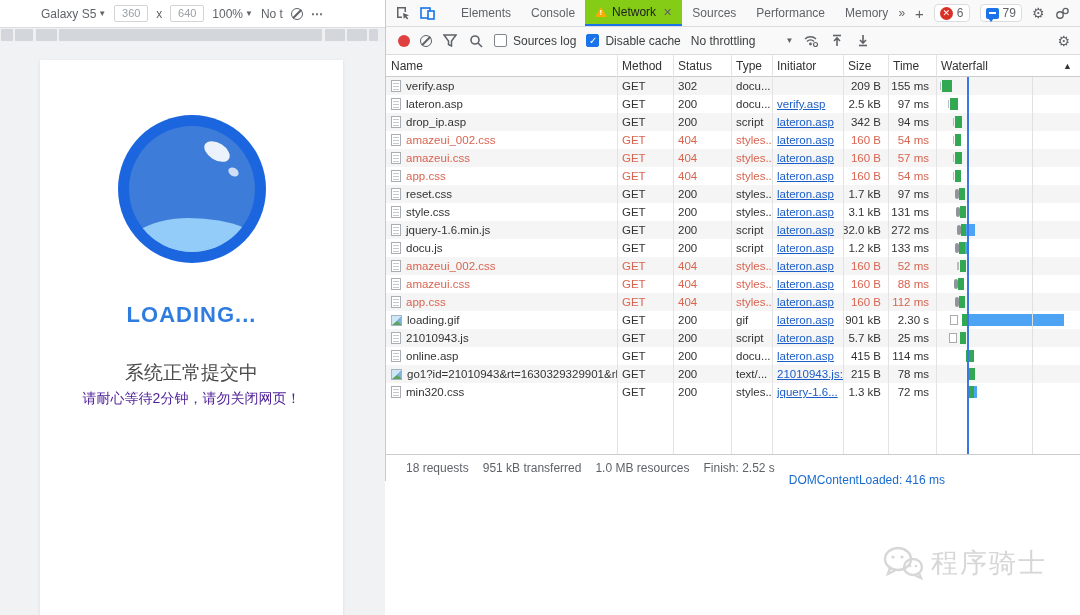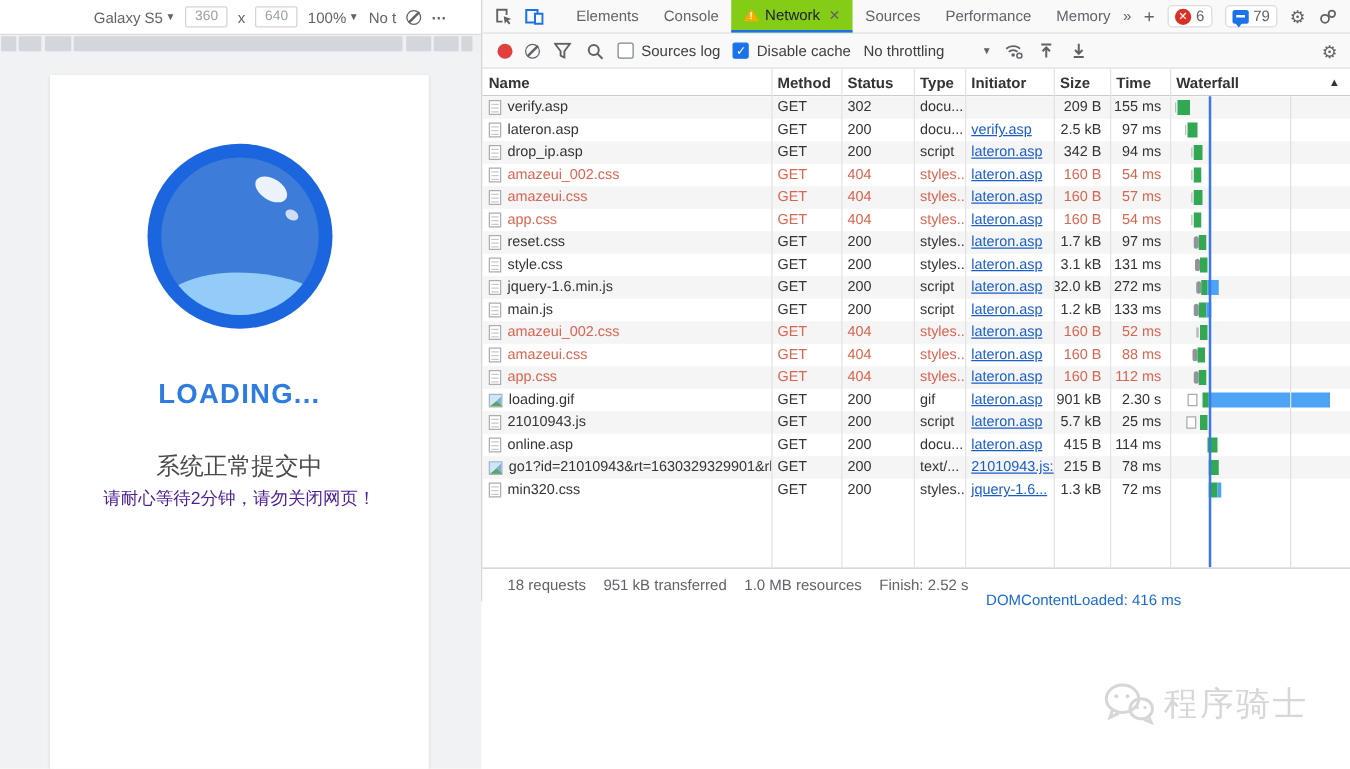--- a/index.html
+++ b/index.html
@@ -1,21 +1,21 @@
 <!DOCTYPE html>
 <html><head>
 <meta charset="utf-8">
 <style>
   * { margin:0; padding:0; box-sizing:border-box; }
   html,body { width:1080px; height:615px; font-family:"Liberation Sans", sans-serif; background:#fff; overflow:hidden; }
   .app { position:relative; width:1080px; height:615px; font-size:12px; color:#333; }
 
   
   .left-panel { position:absolute; left:0; top:0; width:385px; height:615px; background:#f1f2f3; }
-  .dev-toolbar { position:absolute; left:0; top:0; width:100%; height:28px; background:#fff; border-bottom:1px solid #dadce0; display:flex; align-items:center; gap:8px; padding-left:75px; color:#5f6368; }
+  .dev-toolbar { position:absolute; left:0; top:0; width:100%; height:28px; background:#fff; border-bottom:1px solid #dadce0; display:flex; align-items:center; gap:8px; padding-left:41px; color:#5f6368; }
   .dim-input { width:34px; height:17px; border:1px solid #d5d5d5; border-radius:2px; background:#fff; color:#9aa0a6; text-align:center; font-size:11px; line-height:15px; }
   .dd-caret { font-size:8px; color:#5f6368; margin-left:2px; }
   .toolbar-item { display:flex; align-items:center; cursor:default; }
   .no-throttle-glyph { width:12px; height:12px; border:1.5px solid #5f6368; border-radius:50%; position:relative; }
   .no-throttle-glyph::after { content:""; position:absolute; left:-1px; top:4px; width:12px; height:1.5px; background:#5f6368; transform:rotate(-45deg); }
   .dots-h { color:#5f6368; letter-spacing:1px; font-weight:bold; }
   .media-bar { position:absolute; left:0; top:28px; width:385px; height:14px; background:#eef0f2; }
   .media-seg { position:absolute; top:1px; height:12px; background:#d3d7db; border-radius:1px; }
   .viewport { position:absolute; left:0; top:42px; width:385px; height:573px; background:#f1f2f3; }
   .screen { position:absolute; left:40px; top:18px; width:303px; height:614px; background:#fff; box-shadow:0 1px 3px rgba(0,0,0,.10);padding-left:44px; }
@@ -53,21 +53,21 @@
   .clear-glyph { width:12px; height:12px; border:1.5px solid #5f6368; border-radius:50%; position:relative; cursor:pointer; }
   .clear-glyph::after { content:""; position:absolute; left:-1px; top:4px; width:12px; height:1.5px; background:#5f6368; transform:rotate(-45deg); }
   .chk { width:13px; height:13px; border:1px solid #80868b; border-radius:2px; background:#fff; display:inline-block; cursor:pointer; }
   .chk.checked { background:#1a73e8; border-color:#1a73e8; position:relative; }
   .chk.checked::after { content:"✓"; position:absolute; color:#fff; font-size:10px; left:1.5px; top:-0.5px; }
   .chk-label { margin-left:-4px; cursor:pointer; }
   .throttle-sel { display:flex; align-items:center; gap:28px; cursor:pointer; }
   .nt-gear-right { position:absolute; right:10px; top:6px; }
 
   
-  .grid-header { position:absolute; left:0; top:55px; width:100%; height:22px; border-bottom:1px solid #ccc; background:#fff; display:flex; align-items:center; color:#333;font-weight:bold; }
+  .grid-header { position:absolute; left:0; top:55px; width:100%; height:22px; border-bottom:1px solid #ccc; background:#fff; display:flex; align-items:center; color:#333; }
   .gh-cell { padding-left:5px; overflow:hidden; white-space:nowrap; height:100%; display:flex; align-items:center; cursor:pointer; }
   .c-name{width:231px}.c-method{width:56px}.c-status{width:58px}.c-type{width:41px}.c-init{width:71px}.c-size{width:45px}.c-time{width:48px}.c-wf{flex:1; position:relative;}
   .sort-arrow { position:absolute; right:8px; font-size:9px; color:#333; }
   .grid-body { position:absolute; left:0; top:77px; width:100%; height:511px; overflow:hidden; background:#fff; }
   .nrow { display:flex; height:18px; align-items:center; cursor:pointer; }
   .nrow.striped { background:#f5f5f5; }
   .ncell { padding-left:5px; overflow:hidden; white-space:nowrap; height:100%; display:flex; align-items:center; color:#333; font-size:11.5px; }
   .ncell.right { justify-content:flex-end; padding-right:7px; padding-left:0; }
   .nrow.err .ncell, .nrow.err .ncell a { color:#d96450; }
   .init-link { color:#1a5dc8; text-decoration:underline; cursor:pointer; }
@@ -428,21 +428,21 @@
           <div class="ncell c-time right">272 ms</div>
           <div class="wf-cell">
             <div class="wf-seg seg-stall" style="left: 21px; width: 4px;"></div>
             <div class="wf-seg seg-green" style="left: 25px; width: 5px;"></div>
             <div class="wf-seg seg-blue" style="left: 30px; width: 9px;"></div>
           </div>
         </div>
         <div class="nrow">
           <div class="ncell c-name">
             <span class="file-ic"></span>
-            <span>main.js</span>
+            <span>docu.js</span>
           </div>
           <div class="ncell c-method">GET</div>
           <div class="ncell c-status">200</div>
           <div class="ncell c-type">script</div>
           <div class="ncell c-init">
             <span class="init-link">lateron.asp</span>
           </div>
           <div class="ncell c-size right">1.2 kB</div>
           <div class="ncell c-time right">133 ms</div>
           <div class="wf-cell">

